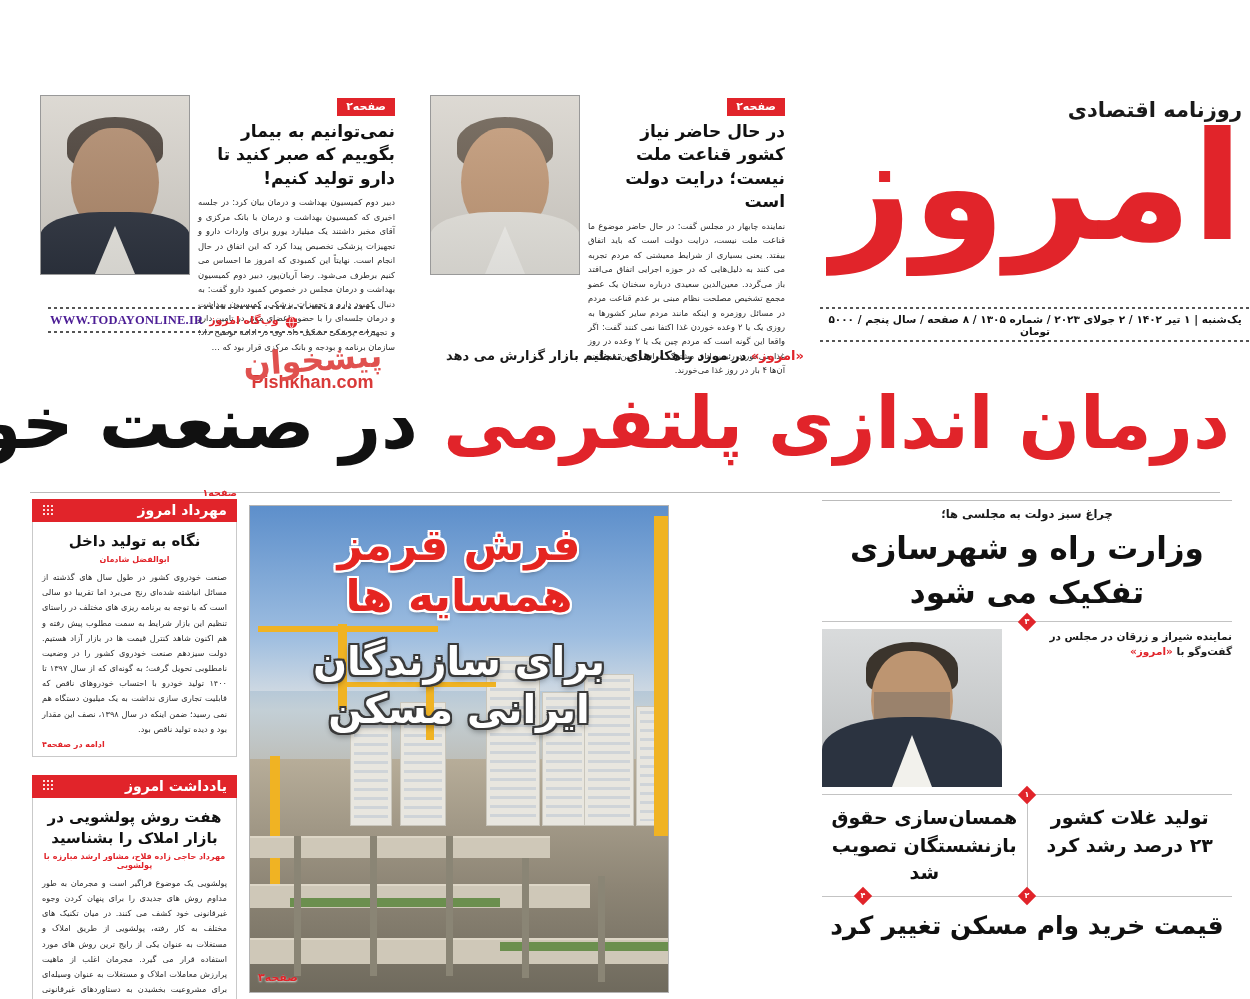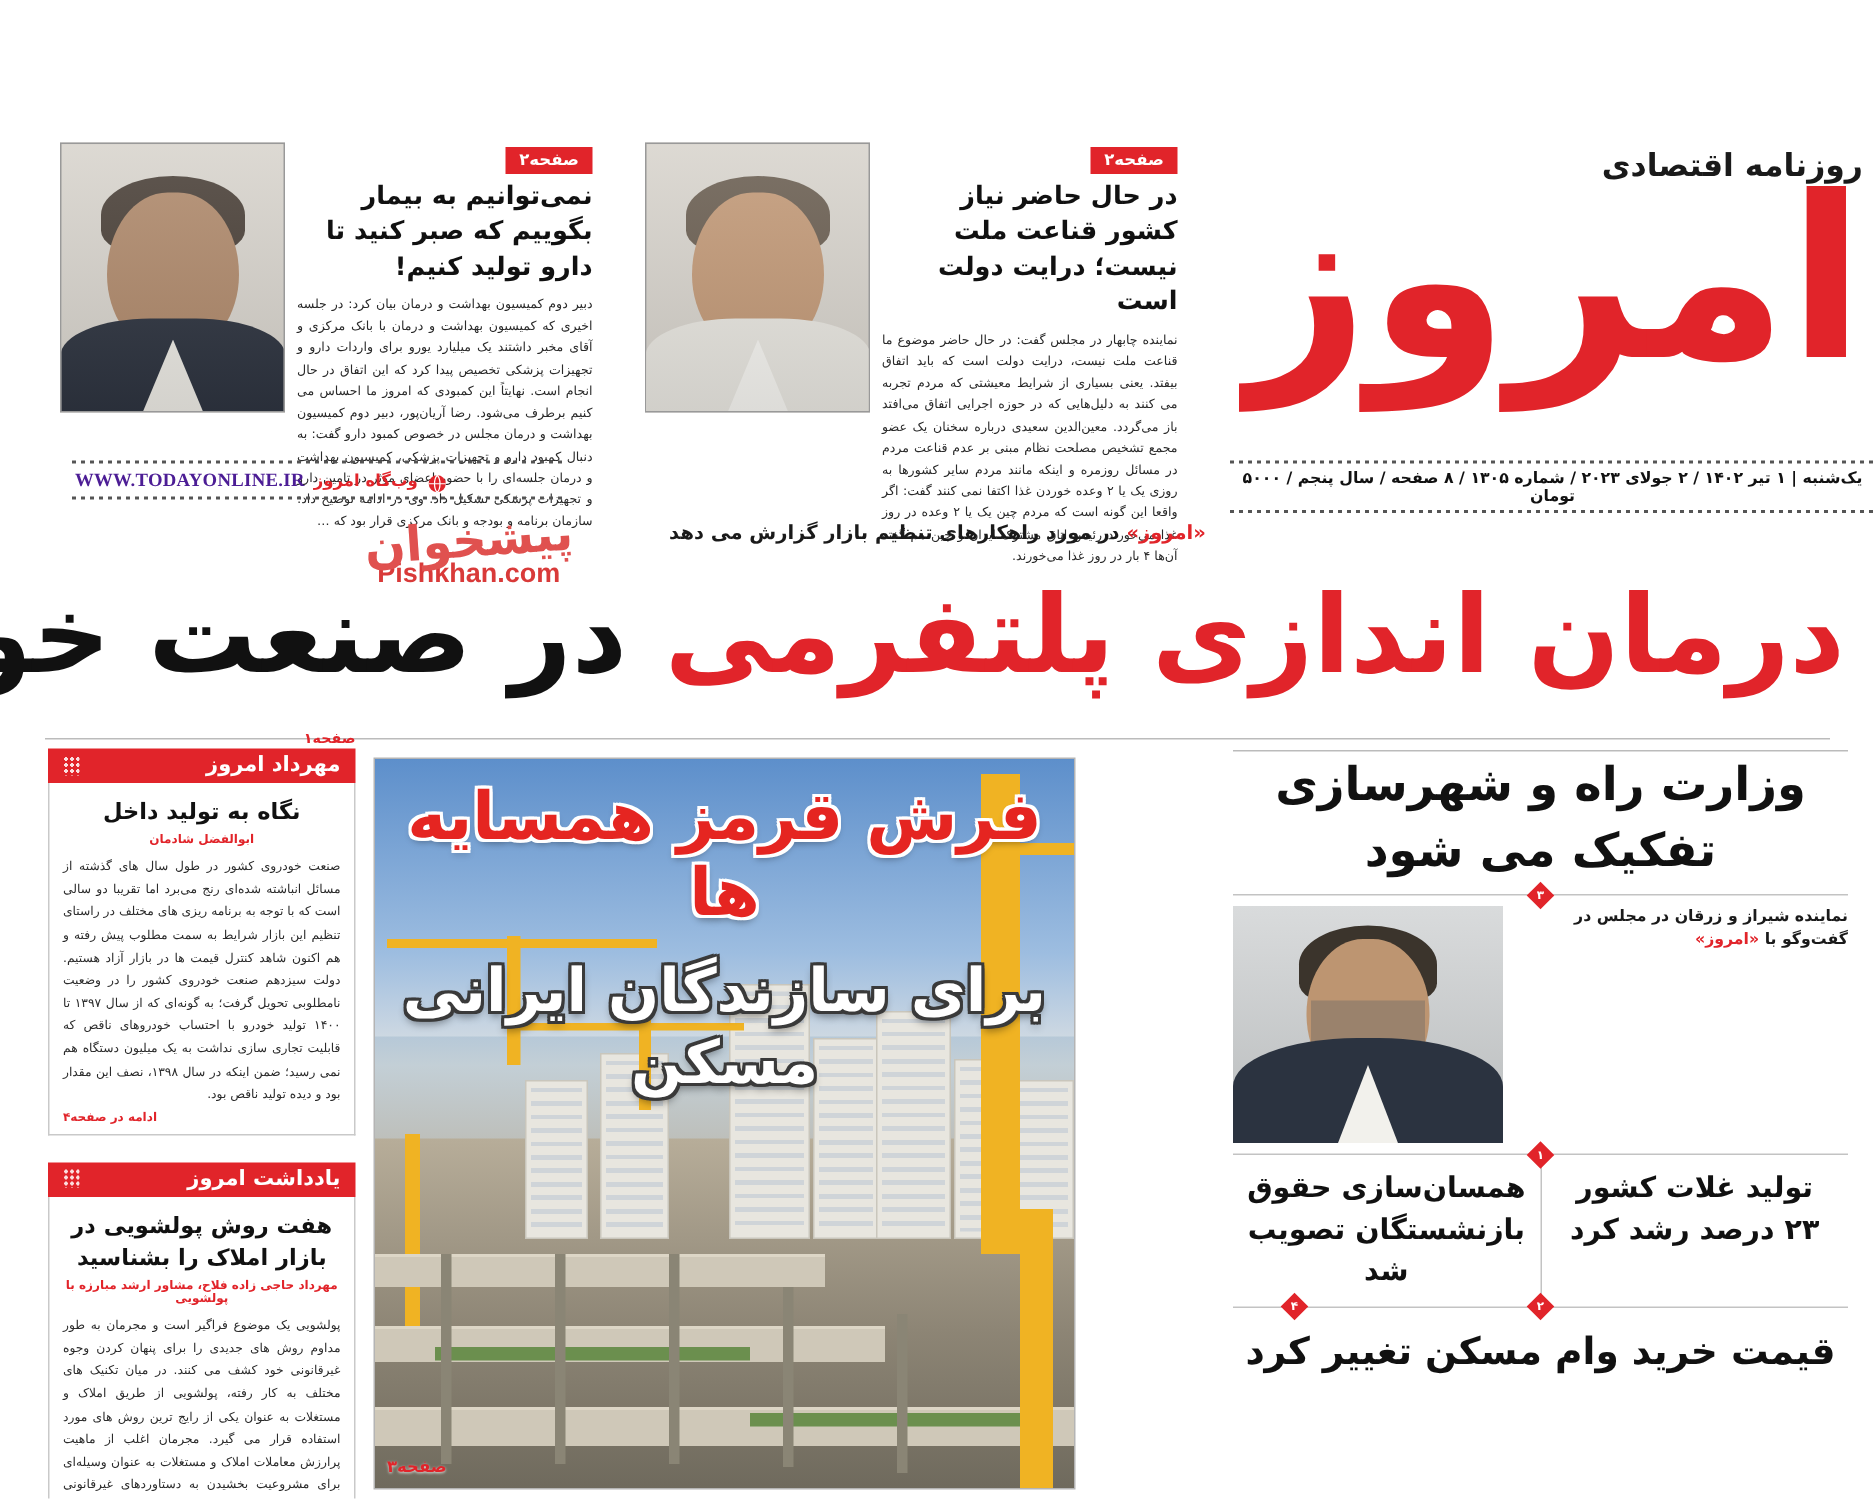--- a/index.html
+++ b/index.html
@@ -156,21 +156,21 @@
   .side-body{
     font-size:8.2px; line-height:1.85; color:#2b2b2b; text-align:justify;
   }
   .side-more{
     font-size:8px; color:#e1242a; font-weight:bold; text-align:left; margin-top:3px;
   }
   .sidebar .block2{ margin-top:18px; }
 
   
   .mainphoto{
-    position:absolute; left:249px; top:505px; width:468px; height:488px;
+    position:absolute; left:249px; top:505px; width:420px; height:488px;
     overflow:hidden; border:1px solid #b4b4b4;
     background:linear-gradient(180deg,#6f9ad0 0%,#8fb4dd 26%,#c3cfd6 42%,#b9b3a6 60%,#9c968a 100%);
   }
   .mp-sky{ position:absolute; inset:0 0 62% 0;
     background:linear-gradient(180deg,#5d8fcb,#9dbde0 70%,#cdd8e2); }
   .mp-ground{ position:absolute; left:0; right:0; top:52%; bottom:0;
     background:linear-gradient(180deg,#b7ad99,#8d8575 55%,#6f6a5d); }
   .mp-tower{ position:absolute; background:#e8e6df; border:1px solid #c9c6bc; }
   .mp-tower i{ position:absolute; left:3px; right:3px; top:4px; bottom:4px;
     background:repeating-linear-gradient(180deg,#cfd4d8 0 3px,#e8e6df 3px 9px); }
@@ -423,20 +423,21 @@
       <div class="mp-l2">برای سازندگان ایرانی مسکن</div>
     </div>
     <div class="mp-pagelabel">صفحه۳</div>
   </div>
 
   <div class="rightcol">
 
     <div class="hr-thin" style="position:static; width:100%;"></div>
 
     <div>
+      <div class="rc-kicker">چراغ سبز دولت به مجلسی ها؛</div>
       <div class="rc-head">
         <div>وزارت راه و شهرسازی</div>
         <div>تفکیک می شود</div>
       </div>
     </div>
 
     <div class="rc-sep">
       <span class="diamond">
           <span>۳</span>
         </span>

